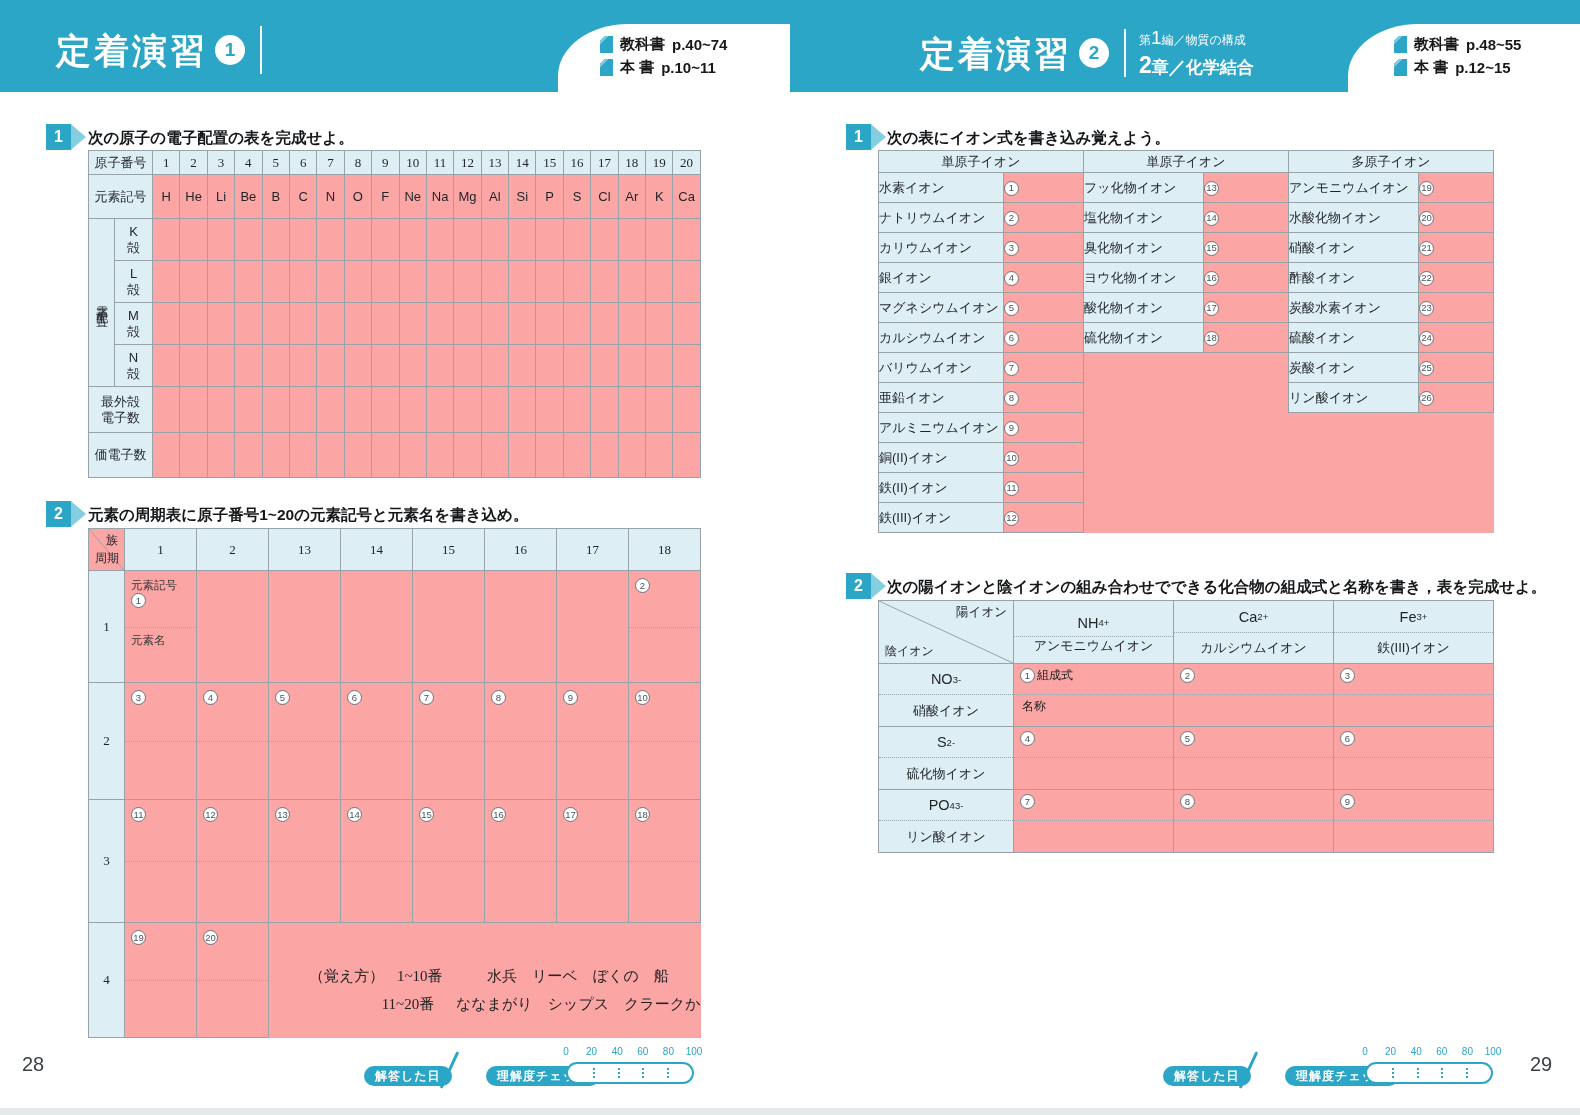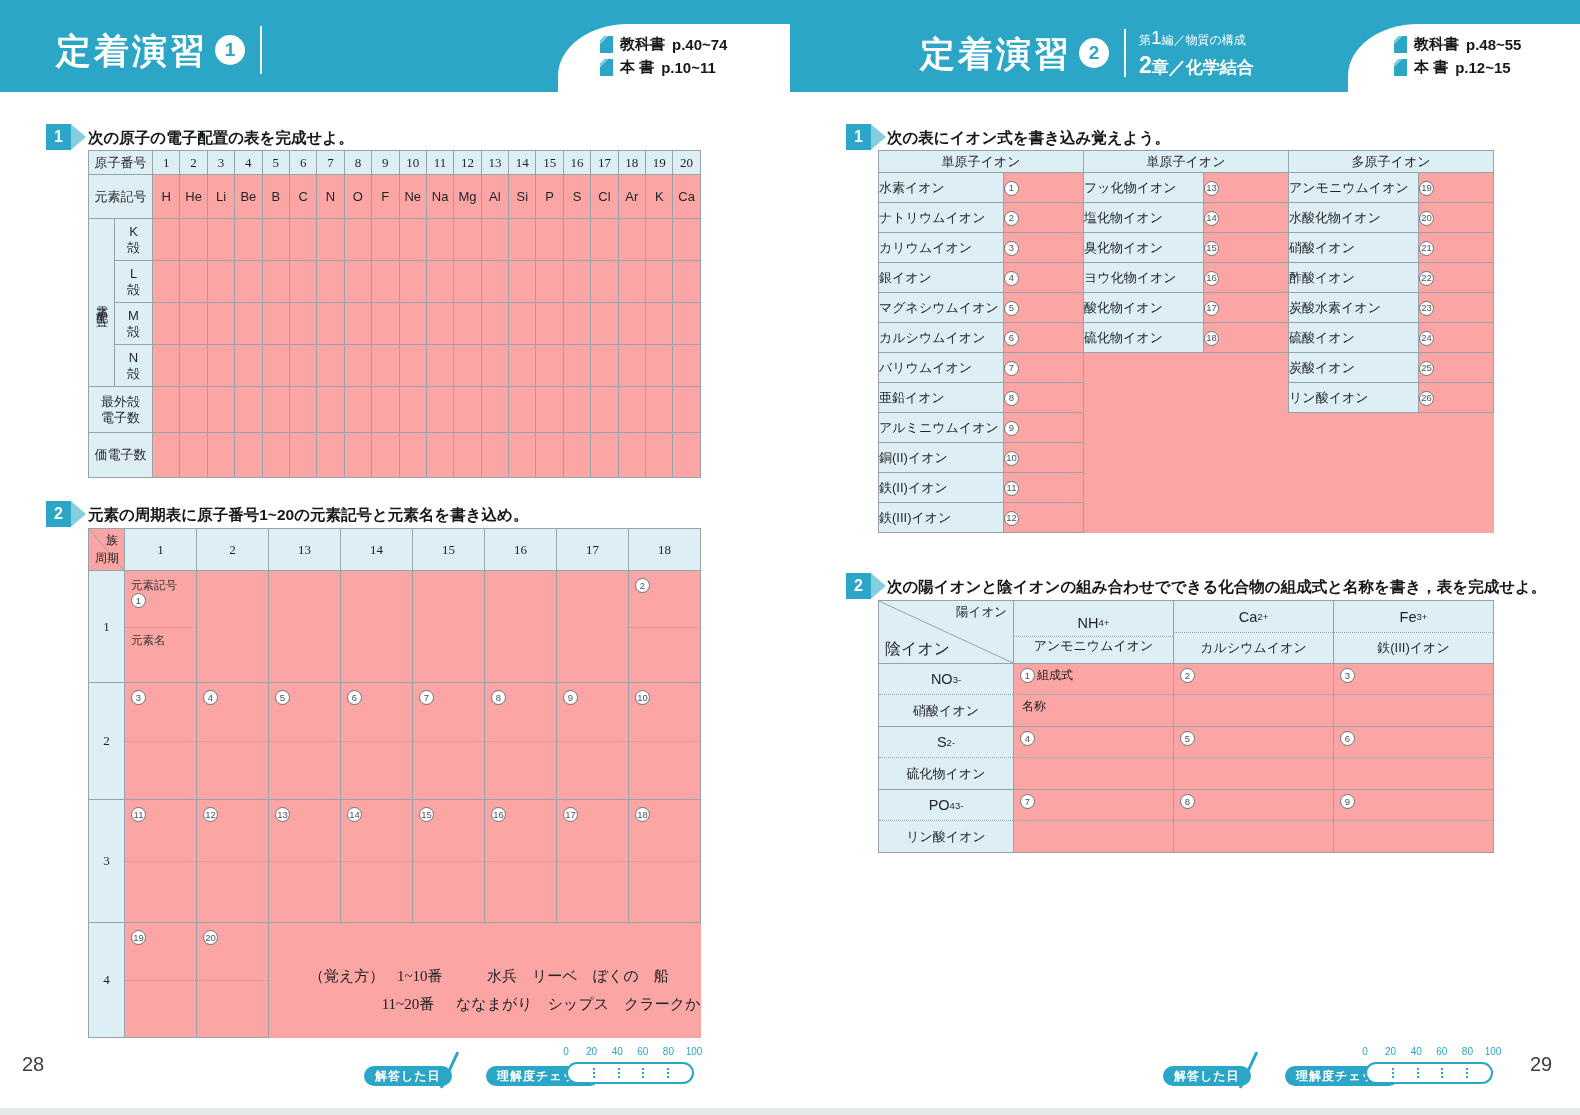--- a/index.html
+++ b/index.html
@@ -685,21 +685,21 @@
           <col style="width:160px">
         </colgroup>
         <tbody>
           <tr style="height:63px">
             <td class="blue" style="height:63px">
               <div class="corner">
   <svg viewBox="0 0 100 100" preserveAspectRatio="none">
                   <line x1="0" y1="0" x2="100" y2="100" stroke="#97a3a8" stroke-width="1" vector-effect="non-scaling-stroke"></line>
                 </svg>
   <span class="cr-top" style="font-size:12.5px">陽イオン</span>
-  <span class="cr-bot" style="font-size:16px">陰イオン</span>
+  <span class="cr-bot" style="font-size:12px">陰イオン</span>
               </div>
             </td>
             <td class="blue">
               <div class="halves" style="height:46px">
                 <div class="hh-top">NH<sub>4</sub><sup>+</sup></div>
                 <div class="hh-bot">アンモニウムイオン</div>
               </div>
             </td>
             <td class="blue">
               <div class="halves" style="height:61px">

